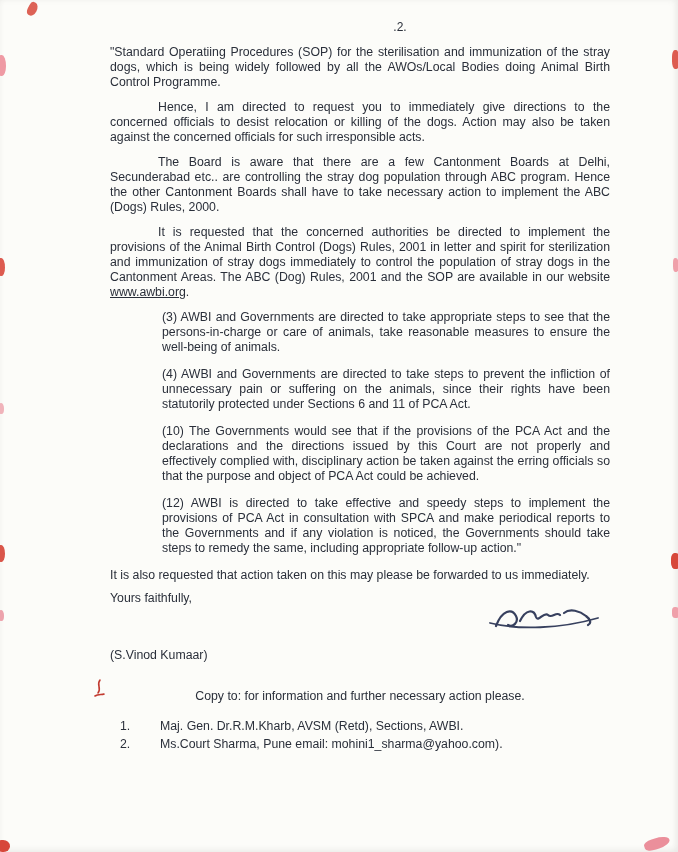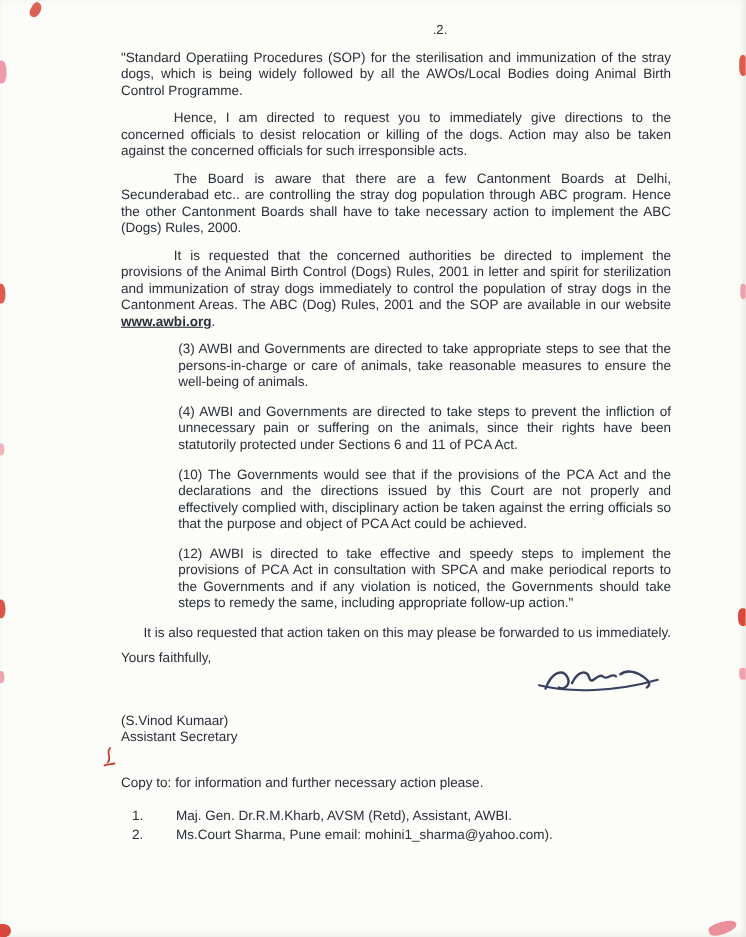--- a/index.html
+++ b/index.html
@@ -13,31 +13,31 @@
     overflow:hidden;
     box-shadow:inset -3px 0 6px rgba(0,0,0,0.05), inset 0 -3px 6px rgba(0,0,0,0.04);
   }
   .content{
     position:absolute;left:110px;top:20px;width:500px;
     font-size:12.3px;line-height:15px;
   }
   .page-number{
     text-align:center;padding-left:80px;margin-bottom:10px;font-size:12px;
   }
-  p{margin:0 0 10px 0;}
+  p{margin:0 0 10px 0;text-align:center;}
   .justify{text-align:justify;}
   .indent1{text-indent:48px;}
   .indent2{text-indent:75px;}
   .quote{
     margin-left:52px;margin-bottom:12px;
     text-align:justify;
   }
   .supreme{margin-bottom:12px;}
-  .website-link{text-decoration:underline;color:inherit;cursor:pointer;font-weight:bold;}
-  .closing{margin-top:4px;margin-bottom:8px;text-align:right;}
+  .website-link{text-decoration:underline;color:inherit;cursor:pointer;}
+  .closing{margin-top:4px;margin-bottom:8px;text-align:left;}
   .signoff{
     text-align:left;margin-top:8px;margin-bottom:0;
   }
   .valediction{margin-bottom:0;}
   .signature-wrap{height:32px;margin:-2px 0 0 0;position:relative;}
   .signature-wrap svg{position:absolute;right:6px;top:-2px;}
   .sign-name{margin-top:12px;}
   .copy-heading{margin-top:26px;margin-bottom:14px;}
   .copy-item{display:flex;margin:0 0 2px 10px;line-height:16px;}
   .copy-num{width:40px;flex:none;}
@@ -84,28 +84,27 @@
 
     <div class="signoff">
       <div class="valediction">Yours faithfully,</div>
       <div class="signature-wrap">
         <svg width="118" height="34" viewBox="0 0 118 34">
           <path d="M10 24 C 16 8, 26 6, 30 14 C 33 20, 27 26, 22 23 M34 19 C 40 7, 48 7, 50 15 C 52 21, 58 9, 62 13 C 66 17, 70 9, 74 13 M78 11 C 84 6, 94 9, 100 14 C 104 17, 106 21, 102 23" stroke="#37405e" stroke-width="2.2" fill="none" stroke-linecap="round"></path>
           <path d="M4 21 C 32 28, 74 27, 112 16" stroke="#37405e" stroke-width="1.8" fill="none" stroke-linecap="round"></path>
         </svg>
       </div>
       <div class="sign-name">(S.Vinod Kumaar)</div>
-      <div>Assistant Secretary</div>
     </div>
 
     <p class="copy-heading">Copy to: for information and further necessary action please.</p>
 
     <div class="copy-item">
       <span class="copy-num">1.</span>
-      <span>Maj. Gen. Dr.R.M.Kharb, AVSM (Retd), Assistant, AWBI.</span>
+      <span>Maj. Gen. Dr.R.M.Kharb, AVSM (Retd), Sections, AWBI.</span>
     </div>
     <div class="copy-item">
       <span class="copy-num">2.</span>
       <span>Ms.Court Sharma, Pune email: mohini1_sharma@yahoo.com).</span>
     </div>
 
   </div>
 
   <svg class="pen-mark" width="16" height="22" viewBox="0 0 16 22">
     <path d="M8 2 C 4 7, 10 10, 6 15 M3 18 C 6 16, 10 17, 12 16" stroke="#c23a30" stroke-width="1.6" fill="none" stroke-linecap="round"></path>

